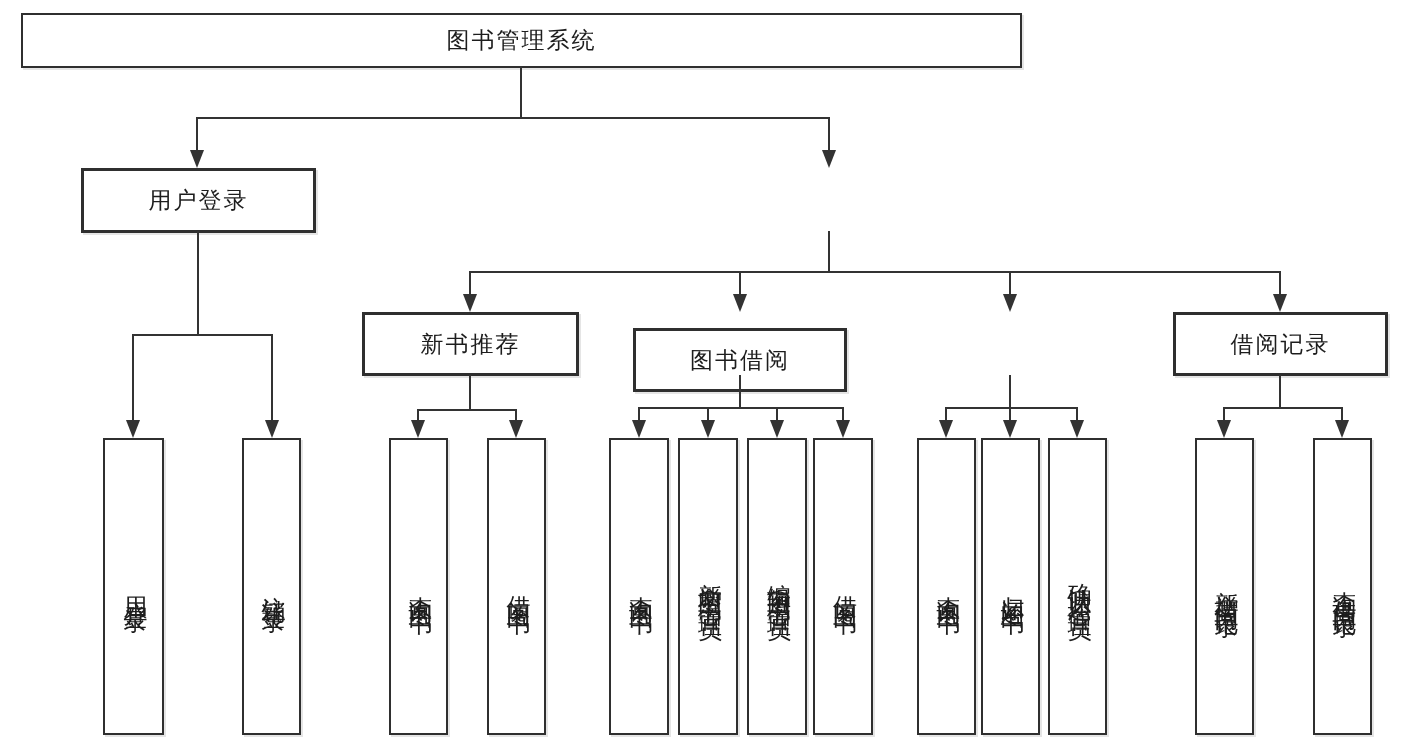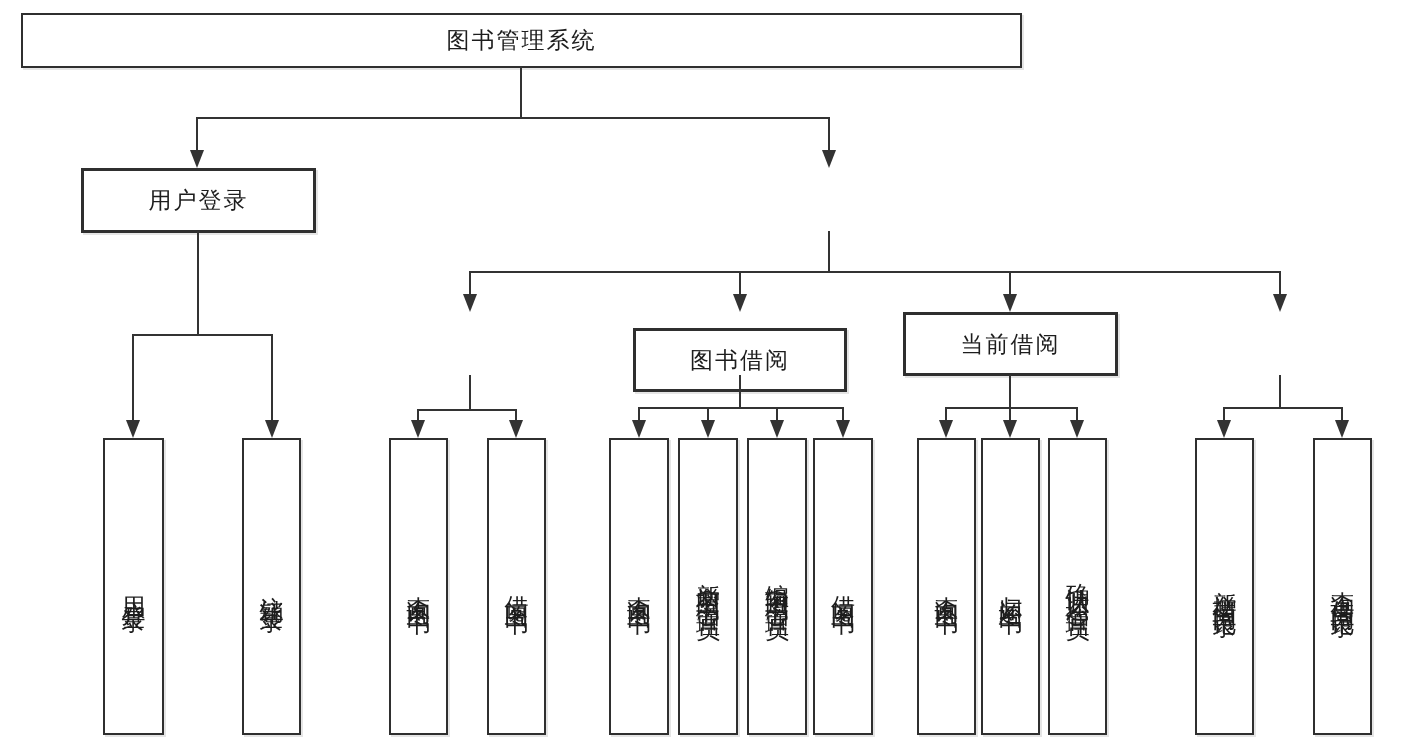--- a/index.html
+++ b/index.html
@@ -1,18 +1,18 @@
 <!DOCTYPE html>
 <html><head>
 <meta charset="utf-8">
 <style>
   html,body{margin:0;padding:0;background:#ffffff;}
   .stage{
     position:relative;width:1405px;height:747px;background:#ffffff;overflow:hidden;
-    font-family:Liberation Sans, sans-serif;color:#222222;
+    font-family:Liberation Mono, monospace;color:#222222;
   }
   
   .hbox{
     position:absolute;box-sizing:border-box;background:#ffffff;
     border:2px solid #2f2f2f;box-shadow:2px 2px 0 rgba(0,0,0,0.10);
     display:flex;align-items:center;justify-content:center;
     font-size:23px;letter-spacing:2px;color:#1d1d1d;
   }
   .hbox.thick{border-width:3px;}
   
@@ -48,25 +48,28 @@
 <div class="stage">
 
   <div class="hbox" style="left:21px;top:13px;width:1001px;height:55px;">
     <span>图书管理系统</span>
   </div>
 
   <div class="hbox thick" style="left:81px;top:168px;width:235px;height:65px;">
     <span>用户登录</span>
   </div>
 
+  <div class="hbox thick" style="left:362px;top:312px;width:217px;height:64px;">
+    <span>新书推荐</span>
+  </div>
   <div class="hbox thick" style="left:633px;top:328px;width:214px;height:64px;">
     <span>图书借阅</span>
   </div>
-  <div class="hbox thick" style="left:903px;top:312px;width:215px;height:64px;">
-    <span>当前借阅</span>
+  <div class="hbox thick" style="left:1173px;top:312px;width:215px;height:64px;">
+    <span>借阅记录</span>
   </div>
 
   <div class="vbox" style="left:103px;top:438px;width:61px;height:297px;">
     <span class="vtext">用户登录</span>
   </div>
   <div class="vbox" style="left:242px;top:438px;width:59px;height:297px;">
     <span class="vtext">注销登录</span>
   </div>
 
   <div class="vbox" style="left:389px;top:438px;width:59px;height:297px;">

